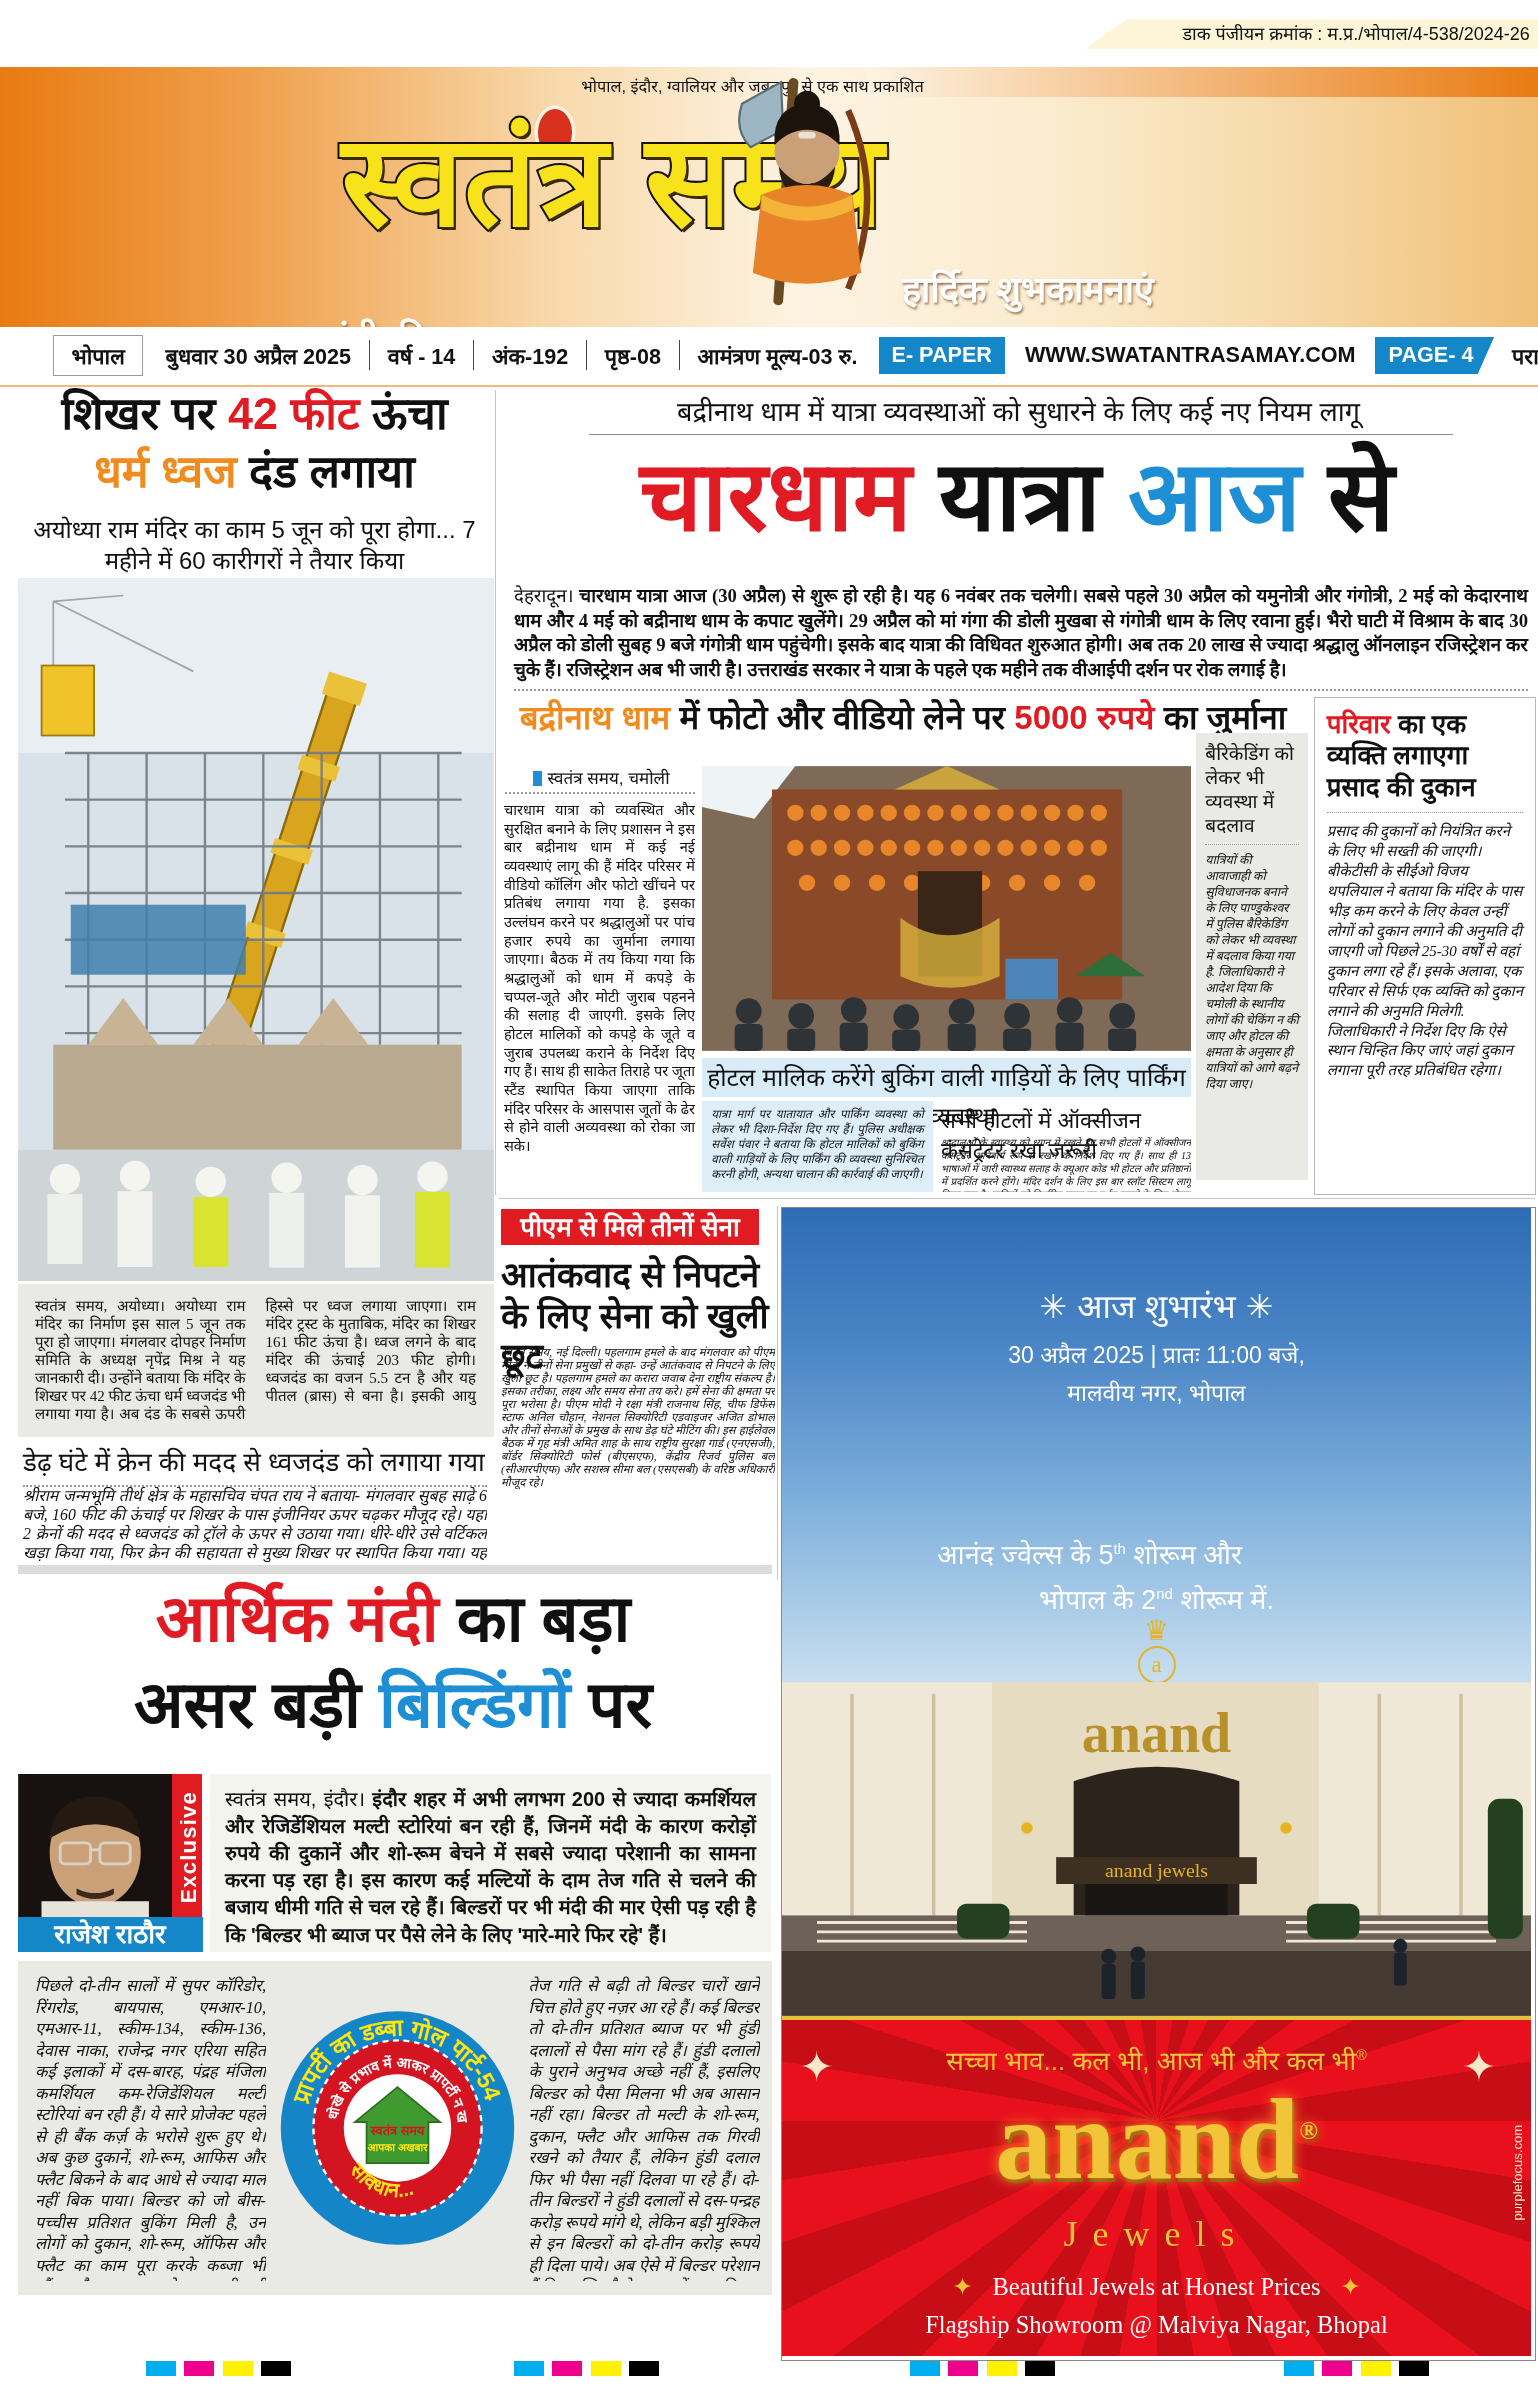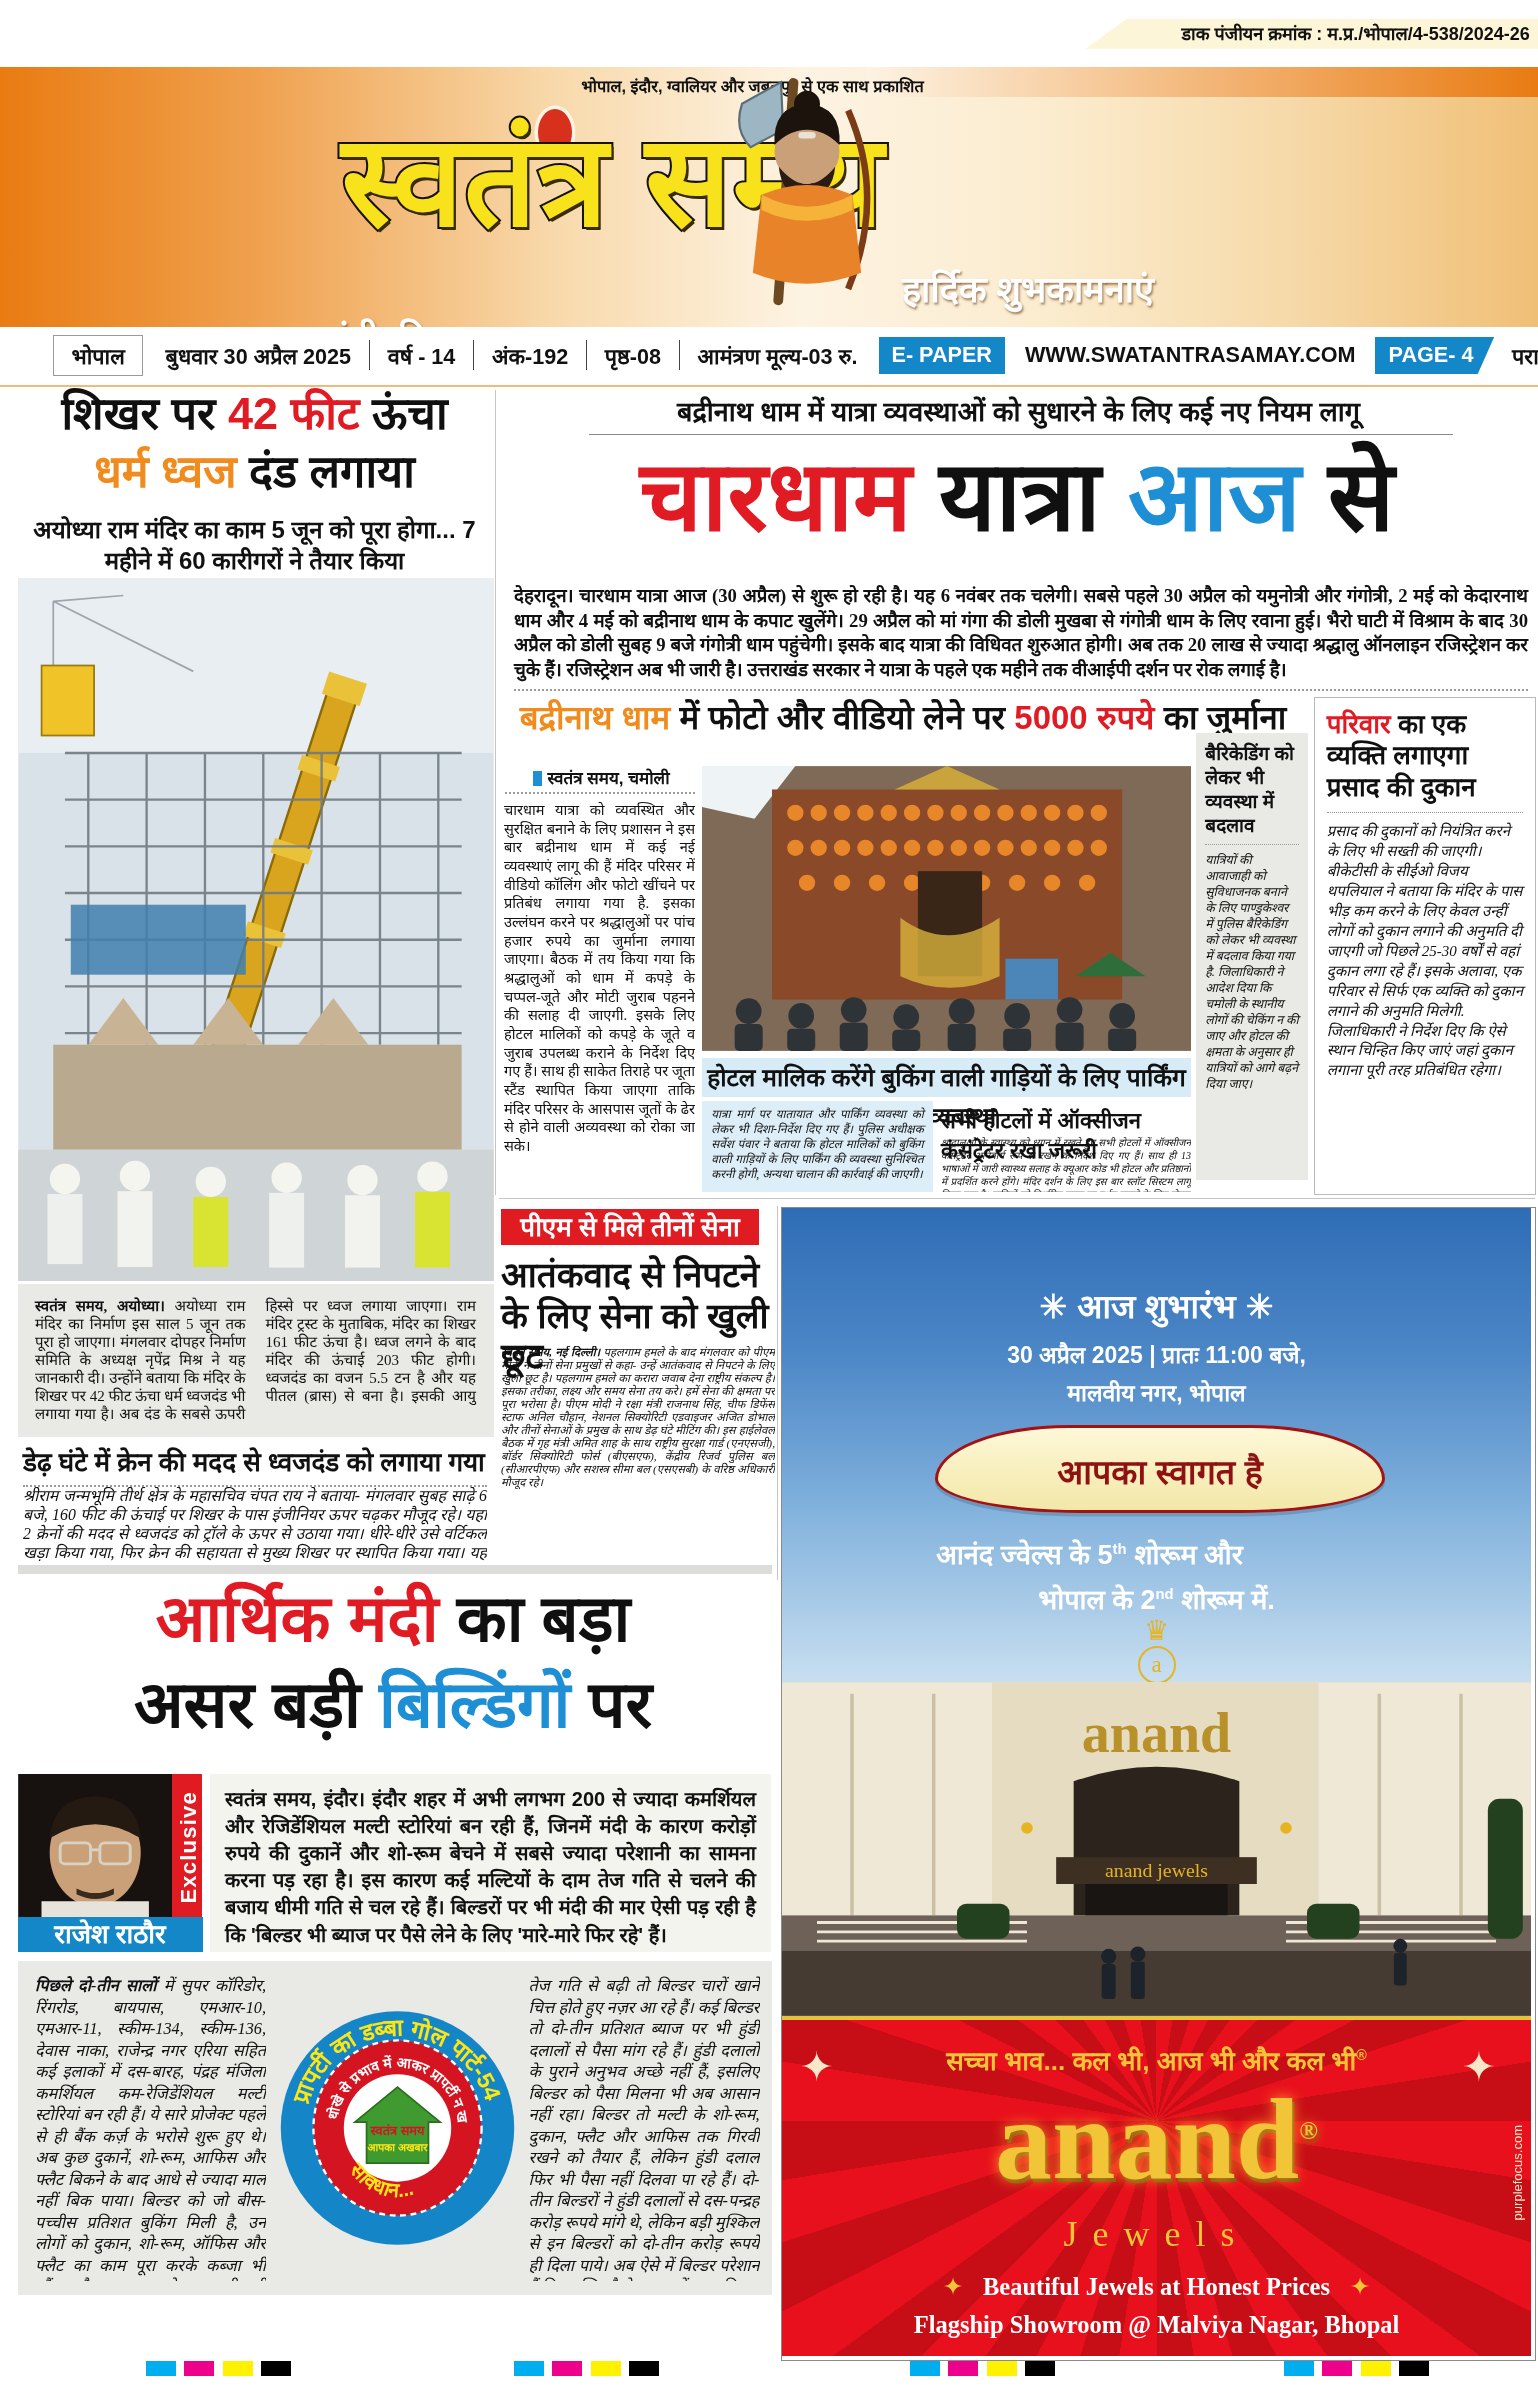--- a/index.html
+++ b/index.html
@@ -1,21 +1,21 @@
 <!DOCTYPE html>
 <html style="font-size:9.3px"><head>
 <meta charset="utf-8">
 <style>
   html,body{margin:0;padding:0;background:#777;}
   #page{position:relative;width:1538px;height:2389px;background:#ffffff;overflow:hidden;
         font-family:"Liberation Sans",sans-serif;color:#111;}
   .abs{position:absolute;}
   .c{text-align:center;}
   .j{text-align:justify;}
-  .b{font-weight:bold;}
+  .b{font-weight:normal;}
   .i{font-style:italic;}
   .clip{overflow:hidden;}
   .hairline{background:#c4c4c4;}
   .dotted-rule{border-bottom:2.3px dotted #9a9a9a;}
   
   .masthead{background:linear-gradient(90deg,#e97b12 0%,#ef9f4b 16%,#f8d9ab 36%,#fdf3e2 52%,#fbeccf 68%,#f6d9a8 84%,#f0bf76 100%);}
   .mast-title{color:#f7e21b;font-weight:bold;-webkit-text-stroke:4.1px #15110a;paint-order:stroke fill;
               text-shadow:2.3px 2.9px 0 #3a2c08;letter-spacing:1.2px;line-height:1.0;}
   .greet{color:#fff;font-weight:bold;text-shadow:1.2px 1.8px 2.3px rgba(90,40,0,.55);}
   
@@ -337,23 +337,20 @@
   <div class="abs ad-frame" style="left:781px;top:1207px;width:753px;height:1152px;">
 
     <div class="abs ad-sky" style="left:0;top:0;width:749px;height:474px;">
       <div class="abs c b" style="left:0;top:75px;width:749px;font-size:33px;color:#fff;">
         <span>✳</span>
         <span style="margin:0 1px;">आज शुभारंभ</span>
         <span>✳</span>
       </div>
       <div class="abs c b" style="left:0;top:130px;width:749px;font-size:23px;color:#fff;">30 अप्रैल 2025 | प्रातः 11:00 बजे,</div>
       <div class="abs c b" style="left:0;top:168px;width:749px;font-size:23px;color:#fff;">मालवीय नगर, भोपाल</div>
-      <div class="abs ribbon c" style="left:153px;top:217px;width:444px;height:82px;">
-        <span class="b" style="display:inline-block;margin-top:20px;font-size:34px;color:#8e1212;">आपका स्वागत है</span>
-      </div>
       <div class="abs c b" style="left:0;top:327px;width:615px;font-size:27px;color:#fff;">
         <span>आनंद ज्वेल्स के 5</span><sup>th</sup><span> शोरूम और</span>
       </div>
       <div class="abs c b" style="left:0;top:372px;width:749px;font-size:27px;color:#fff;">
         <span>भोपाल के 2</span><sup>nd</sup><span> शोरूम में.</span>
       </div>
       <div class="abs c" style="left:0;top:409px;width:749px;">
         <div style="font-size:28px;color:#e6b422;line-height:1;">♛</div>
         <div style="margin:1.2px auto 0;width:34px;height:34px;border:2.3px solid #e6b422;border-radius:50%;color:#e6b422;
              font-size:23px;line-height:33px;font-family:'Liberation Serif',serif;">a</div>

